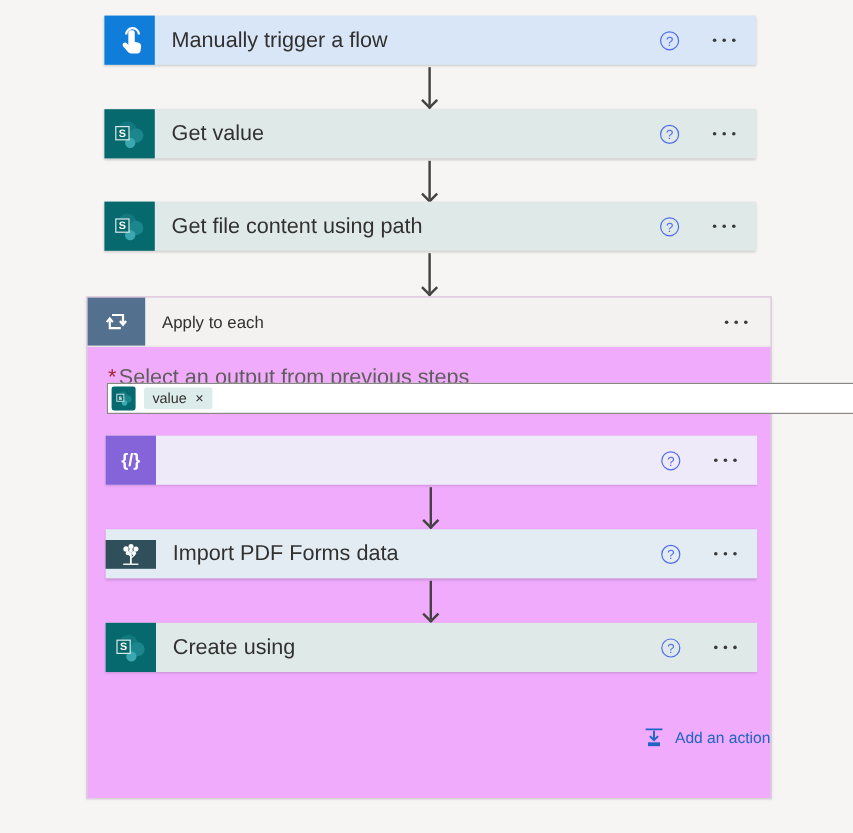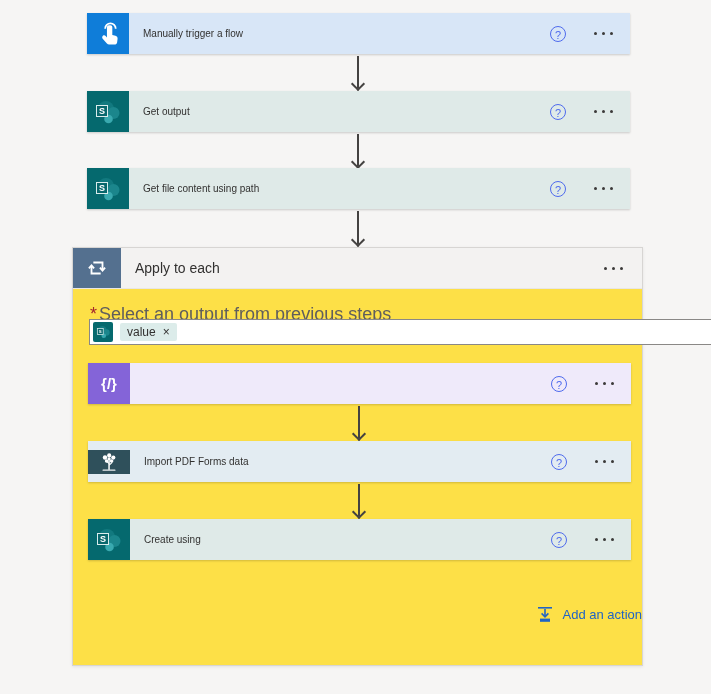--- a/index.html
+++ b/index.html
@@ -27,21 +27,21 @@
     width:42px;flex:0 0 42px;
     display:flex;align-items:center;justify-content:center;
   }
   .tile-trigger{background:#0f7dd9;}
   .tile-sp{background:#05696e;}
   .tile-compose{background:#8464d8;}
   .tile-pdf{background:#2f505b;}
   .tile-scope{background:#54708f;width:48px;flex:0 0 48px;}
 
   .card-title{
-    font-size:10px;color:#323130;
+    font-size:18px;color:#323130;
     padding-left:14px;align-self:center;
     white-space:nowrap;
   }
   .card-right{
     margin-left:auto;display:flex;align-items:center;
     gap:26px;padding-right:15px;
   }
   .help-btn{
     width:16px;height:16px;border-radius:50%;
     border:1px solid #4f6bed;color:#4f6bed;
@@ -62,21 +62,21 @@
   .arrow .head{
     width:8px;height:8px;
     border-right:2px solid #444241;border-bottom:2px solid #444241;
     transform:rotate(45deg);
     margin-top:-9px;
   }
 
   
   .scope{
     position:absolute;left:72px;top:247px;width:571px;height:419px;
-    background:#fde047;border:1px solid #d7d5d3;box-sizing:border-box;
+    background:#f0abfc;border:1px solid #d7d5d3;box-sizing:border-box;
     box-shadow:0 1px 3px rgba(0,0,0,.08);
   }
   .scope-header{
     position:absolute;left:0;top:0;right:0;height:40px;
     background:#f3f2f1;border-bottom:1px solid #e8e6e4;
     display:flex;align-items:stretch;cursor:pointer;
   }
   .scope-header .tile-scope{height:40px;}
   .scope-title{font-size:14px;padding-left:14px;align-self:center;}
   .scope-header .card-right{padding-right:17px;}
@@ -139,21 +139,21 @@
   <div class="card card-bg-sp" style="top:91px;">
     <div class="tile tile-sp">
       <svg width="28" height="26" viewBox="0 0 28 26">
         <circle cx="12" cy="10" r="8" fill="#12797f"></circle>
         <circle cx="19.5" cy="14" r="6" fill="#1b868c"></circle>
         <circle cx="14.5" cy="20" r="4.3" fill="#39a9af"></circle>
         <rect x="2.5" y="6.5" width="11" height="11" fill="#08686d" stroke="#d9ecec" stroke-width="1"></rect>
         <text x="8" y="15" text-anchor="middle" font-size="9" font-weight="bold" fill="#ffffff" font-family="Liberation Sans, sans-serif">S</text>
       </svg>
     </div>
-    <div class="card-title">Get output</div>
+    <div class="card-title">Get value</div>
     <div class="card-right">
       <div class="help-btn">?</div>
       <div class="dots">
           <i></i>
           <i></i>
           <i></i>
         </div>
     </div>
   </div>
 

